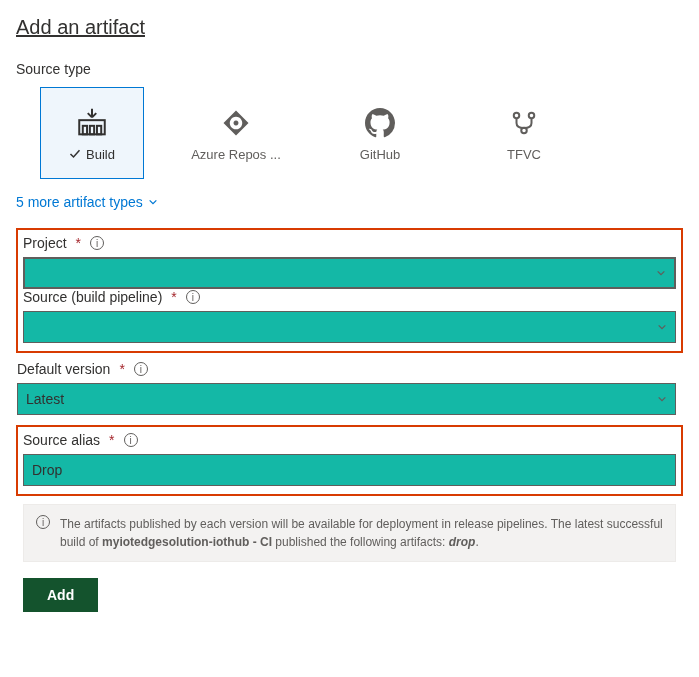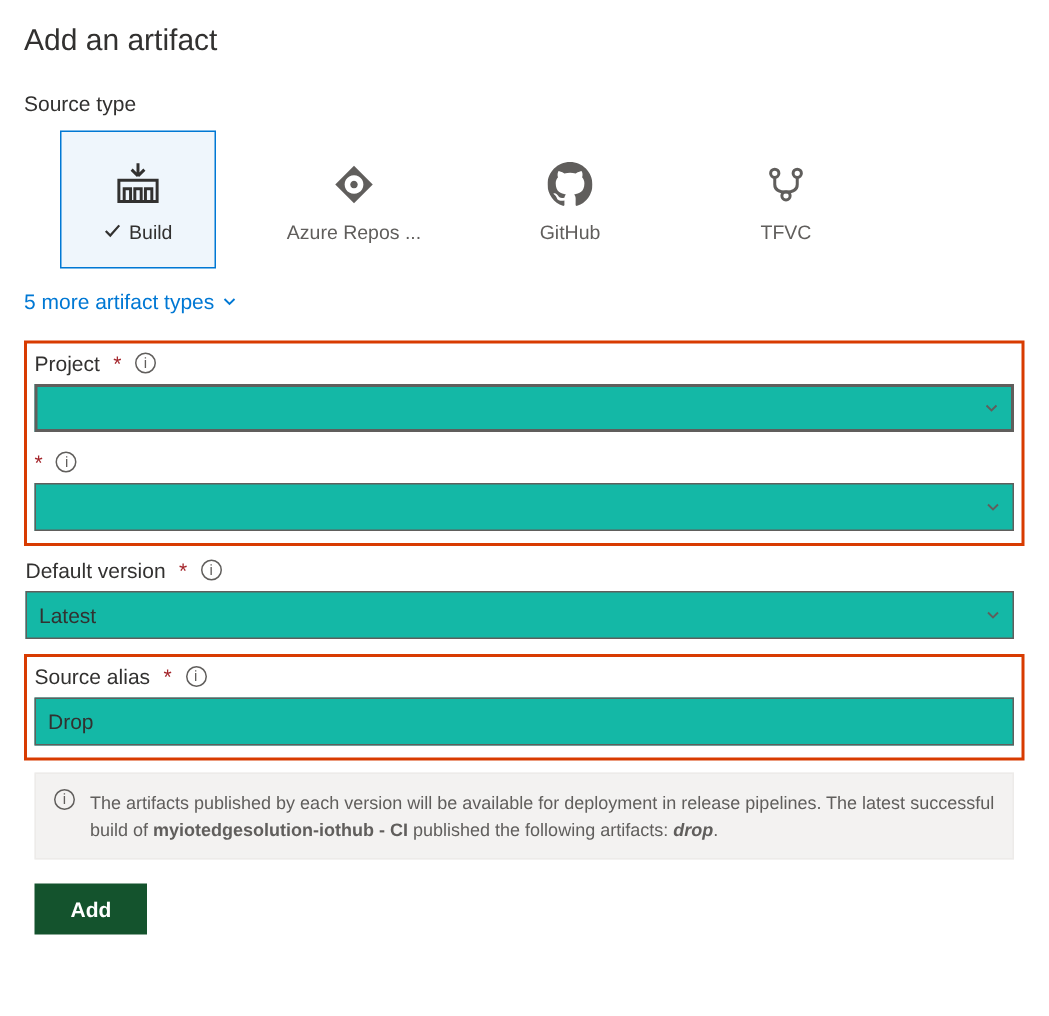--- a/index.html
+++ b/index.html
@@ -1,27 +1,27 @@
 <!DOCTYPE html>
 <html><head>
   <meta charset="utf-8">
   <style>
     * { box-sizing: border-box; margin: 0; padding: 0; font-family: "Segoe UI", -apple-system, sans-serif; }
     body { background: #fff; color: #323130; padding: 16px; width: 699px; }
-    .panel-title { font-size: 20px; font-weight: 400; margin-bottom: 22px; }
+    .panel-title { font-size: 20px; font-weight: 400; margin-bottom: 22px; text-decoration: underline; }
     .section-label { font-size: 14px; margin-bottom: 10px; }
     .source-type-row { display: flex; gap: 16px; margin-bottom: 14px; }
     .source-tile { width: 104px; height: 92px; display: flex; flex-direction: column; align-items: center; justify-content: center; gap: 6px; font-size: 13px; cursor: pointer; color: #605e5c; margin-left: 24px; }
     .source-tile.selected { border: 1px solid #0078d4; background: #eff6fc; color: #323130; }
     .tile-icon { display: flex; align-items: center; justify-content: center; height: 36px; }
     .tile-label-row { display: flex; align-items: center; gap: 5px; }
     .checkmark { width: 12px; height: 12px; }
     .more-link { color: #0078d4; font-size: 14px; cursor: pointer; display: inline-flex; align-items: center; gap: 5px; margin-bottom: 18px; }
     .highlight-box { border: 2px solid #d83b01; padding: 5px 5px 8px 5px; margin-bottom: 8px; }
-    .field { margin-bottom: 12px; }
+    .field { margin-bottom: 0; }
     .field:last-child { margin-bottom: 0; }
     .field-label-row { display: flex; align-items: center; gap: 9px; margin-bottom: 6px; font-size: 14px; }
     .req { color: #a4262c; }
     .info-icn { width: 14px; height: 14px; border: 1px solid #605e5c; border-radius: 50%; display: inline-flex; align-items: center; justify-content: center; font-size: 10px; color: #605e5c; cursor: help;}
     .select-box { width: 100%; height: 32px; border: 1px solid #605e5c; background: #14b8a6; display: flex; align-items: center; justify-content: space-between; padding: 0 8px; font-size: 14px; cursor: pointer; color:#323130;}
     .select-box.outline2 { border: 2px solid #605e5c; }
     .chev { width: 10px; height: 10px; }
     .nohl { margin: 0 7px 10px 1px; }
     .info-banner { background: #f3f2f1; border: 1px solid #edebe9; padding: 10px 12px; margin: 8px 7px 16px 7px; display: flex; gap: 10px; font-size: 12px; line-height: 1.5; color: #605e5c; }
     .add-btn { background: #14532d; color: #fff; border: none; padding: 9px 24px; font-size: 14px; font-weight: 600; cursor: pointer; margin-left: 7px;}
@@ -98,20 +98,21 @@
     </div>
     <div class="select-box outline2">
       <span></span>
       <svg class="chev" viewBox="0 0 12 12">
           <path d="M2 4 L6 8 L10 4" stroke="#605e5c" stroke-width="1.5" fill="none"></path>
         </svg>
     </div>
   </div>
   <div class="field">
     <div class="field-label-row">
+      <span>Source (build pipeline)</span>
       <span class="req">*</span>
       <span class="info-icn">i</span>
     </div>
     <div class="select-box">
       <span></span>
       <svg class="chev" viewBox="0 0 12 12">
           <path d="M2 4 L6 8 L10 4" stroke="#605e5c" stroke-width="1.5" fill="none"></path>
         </svg>
     </div>
   </div>

